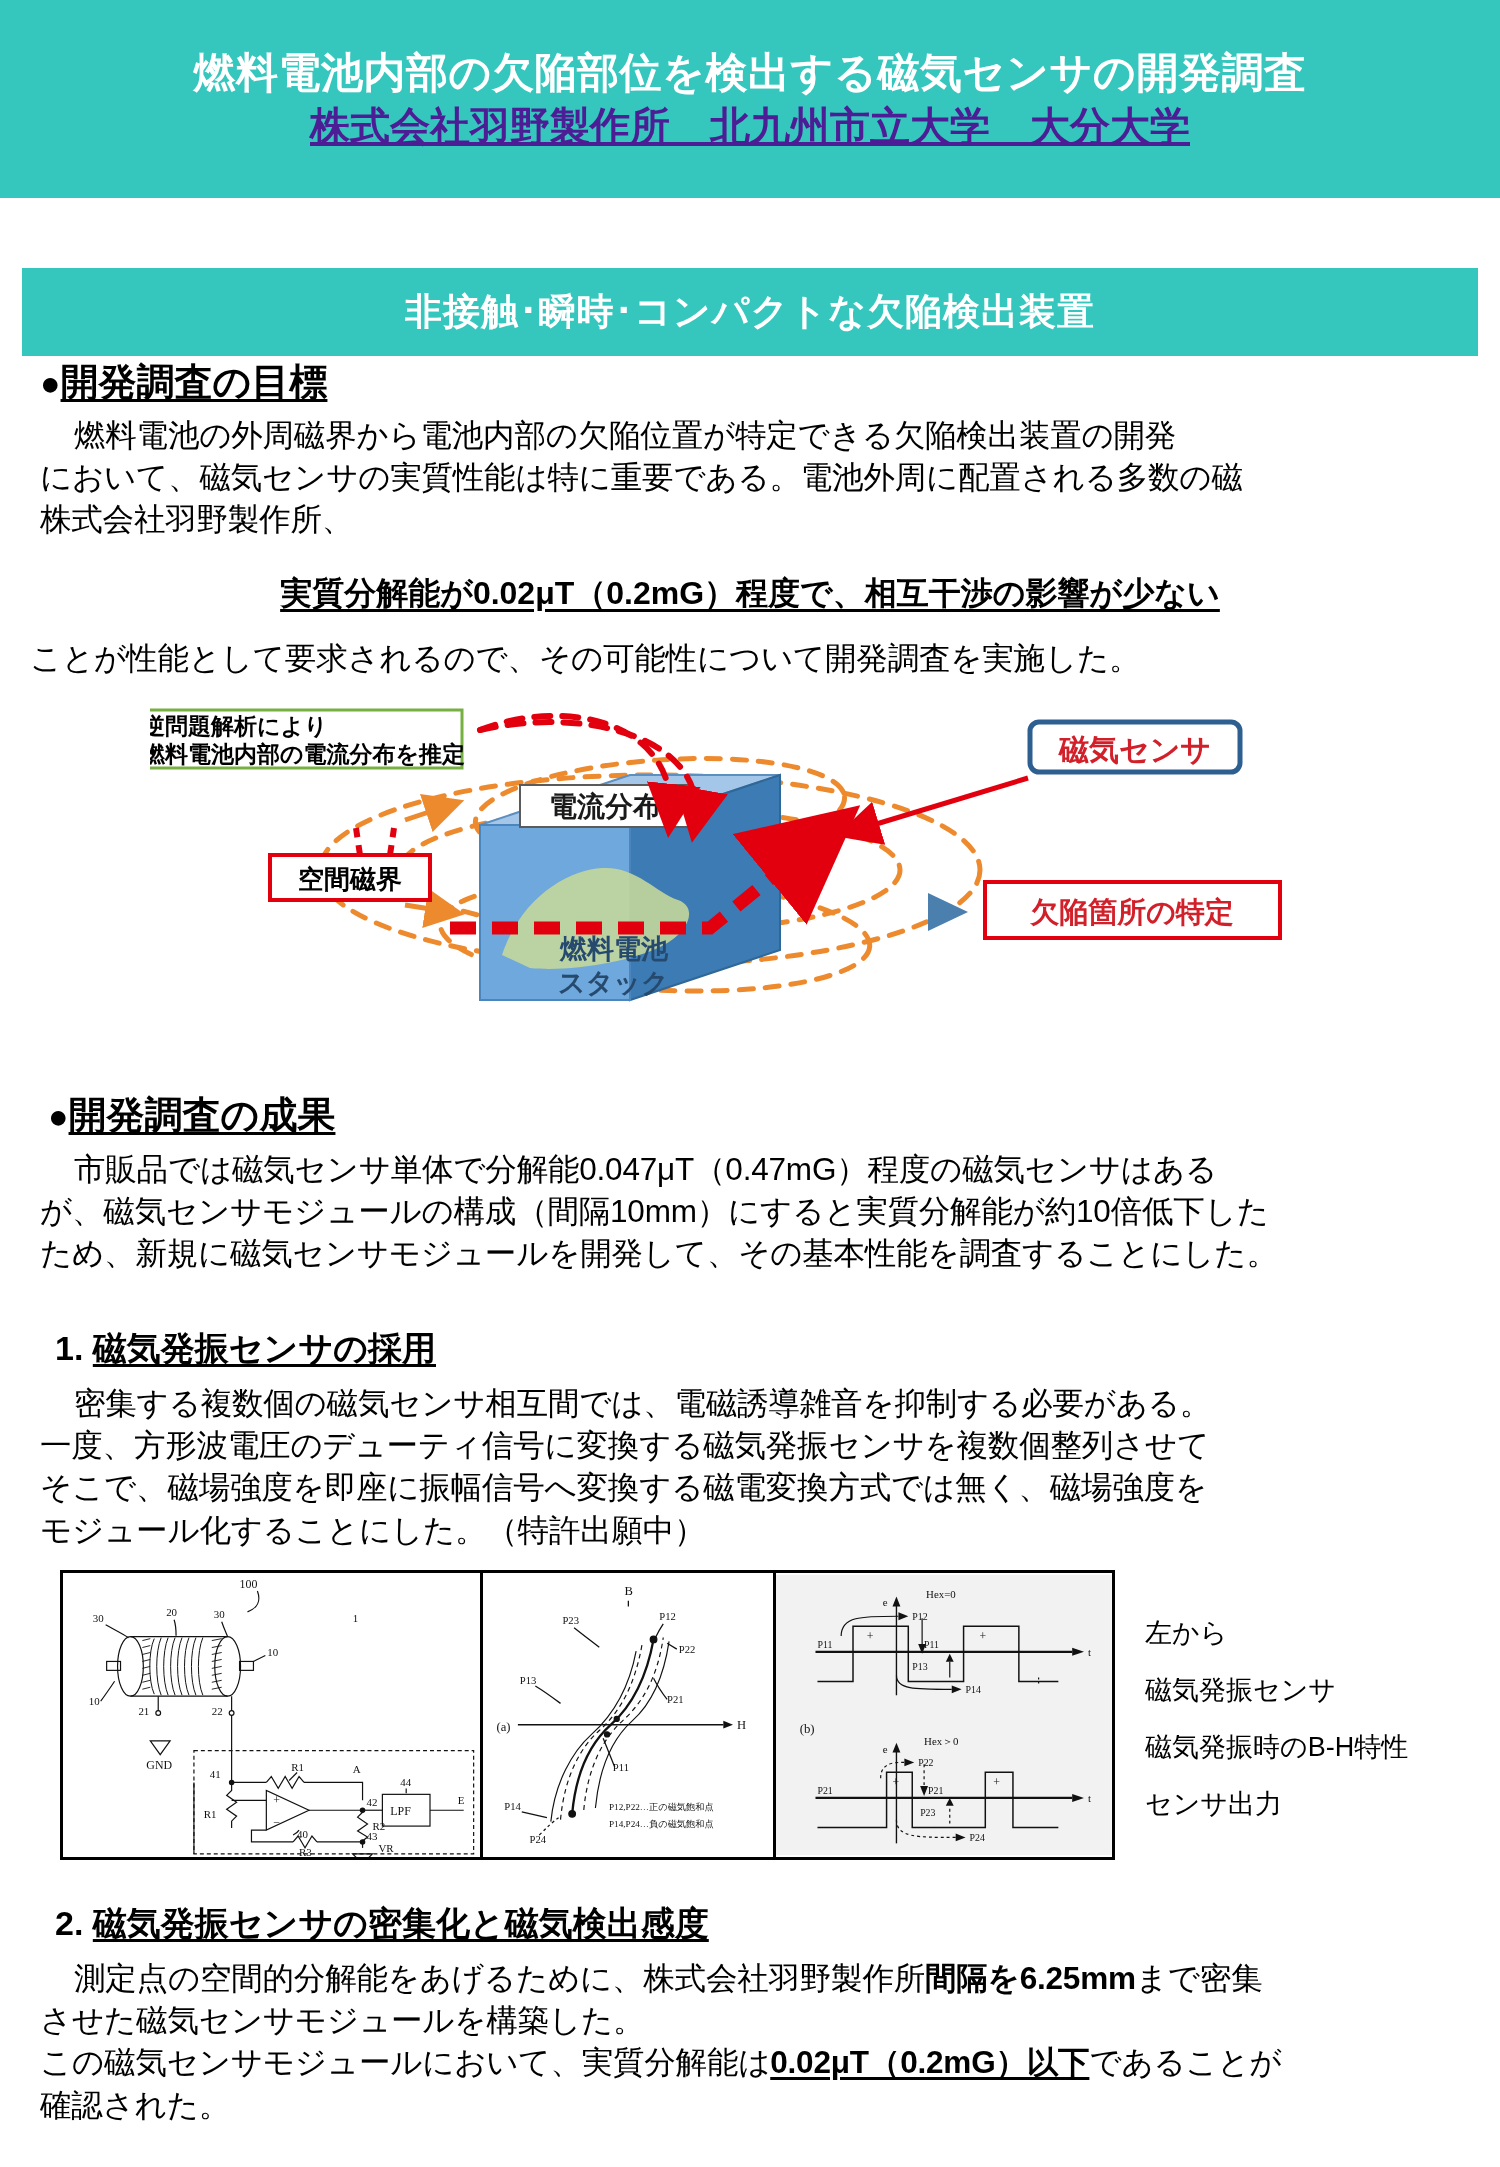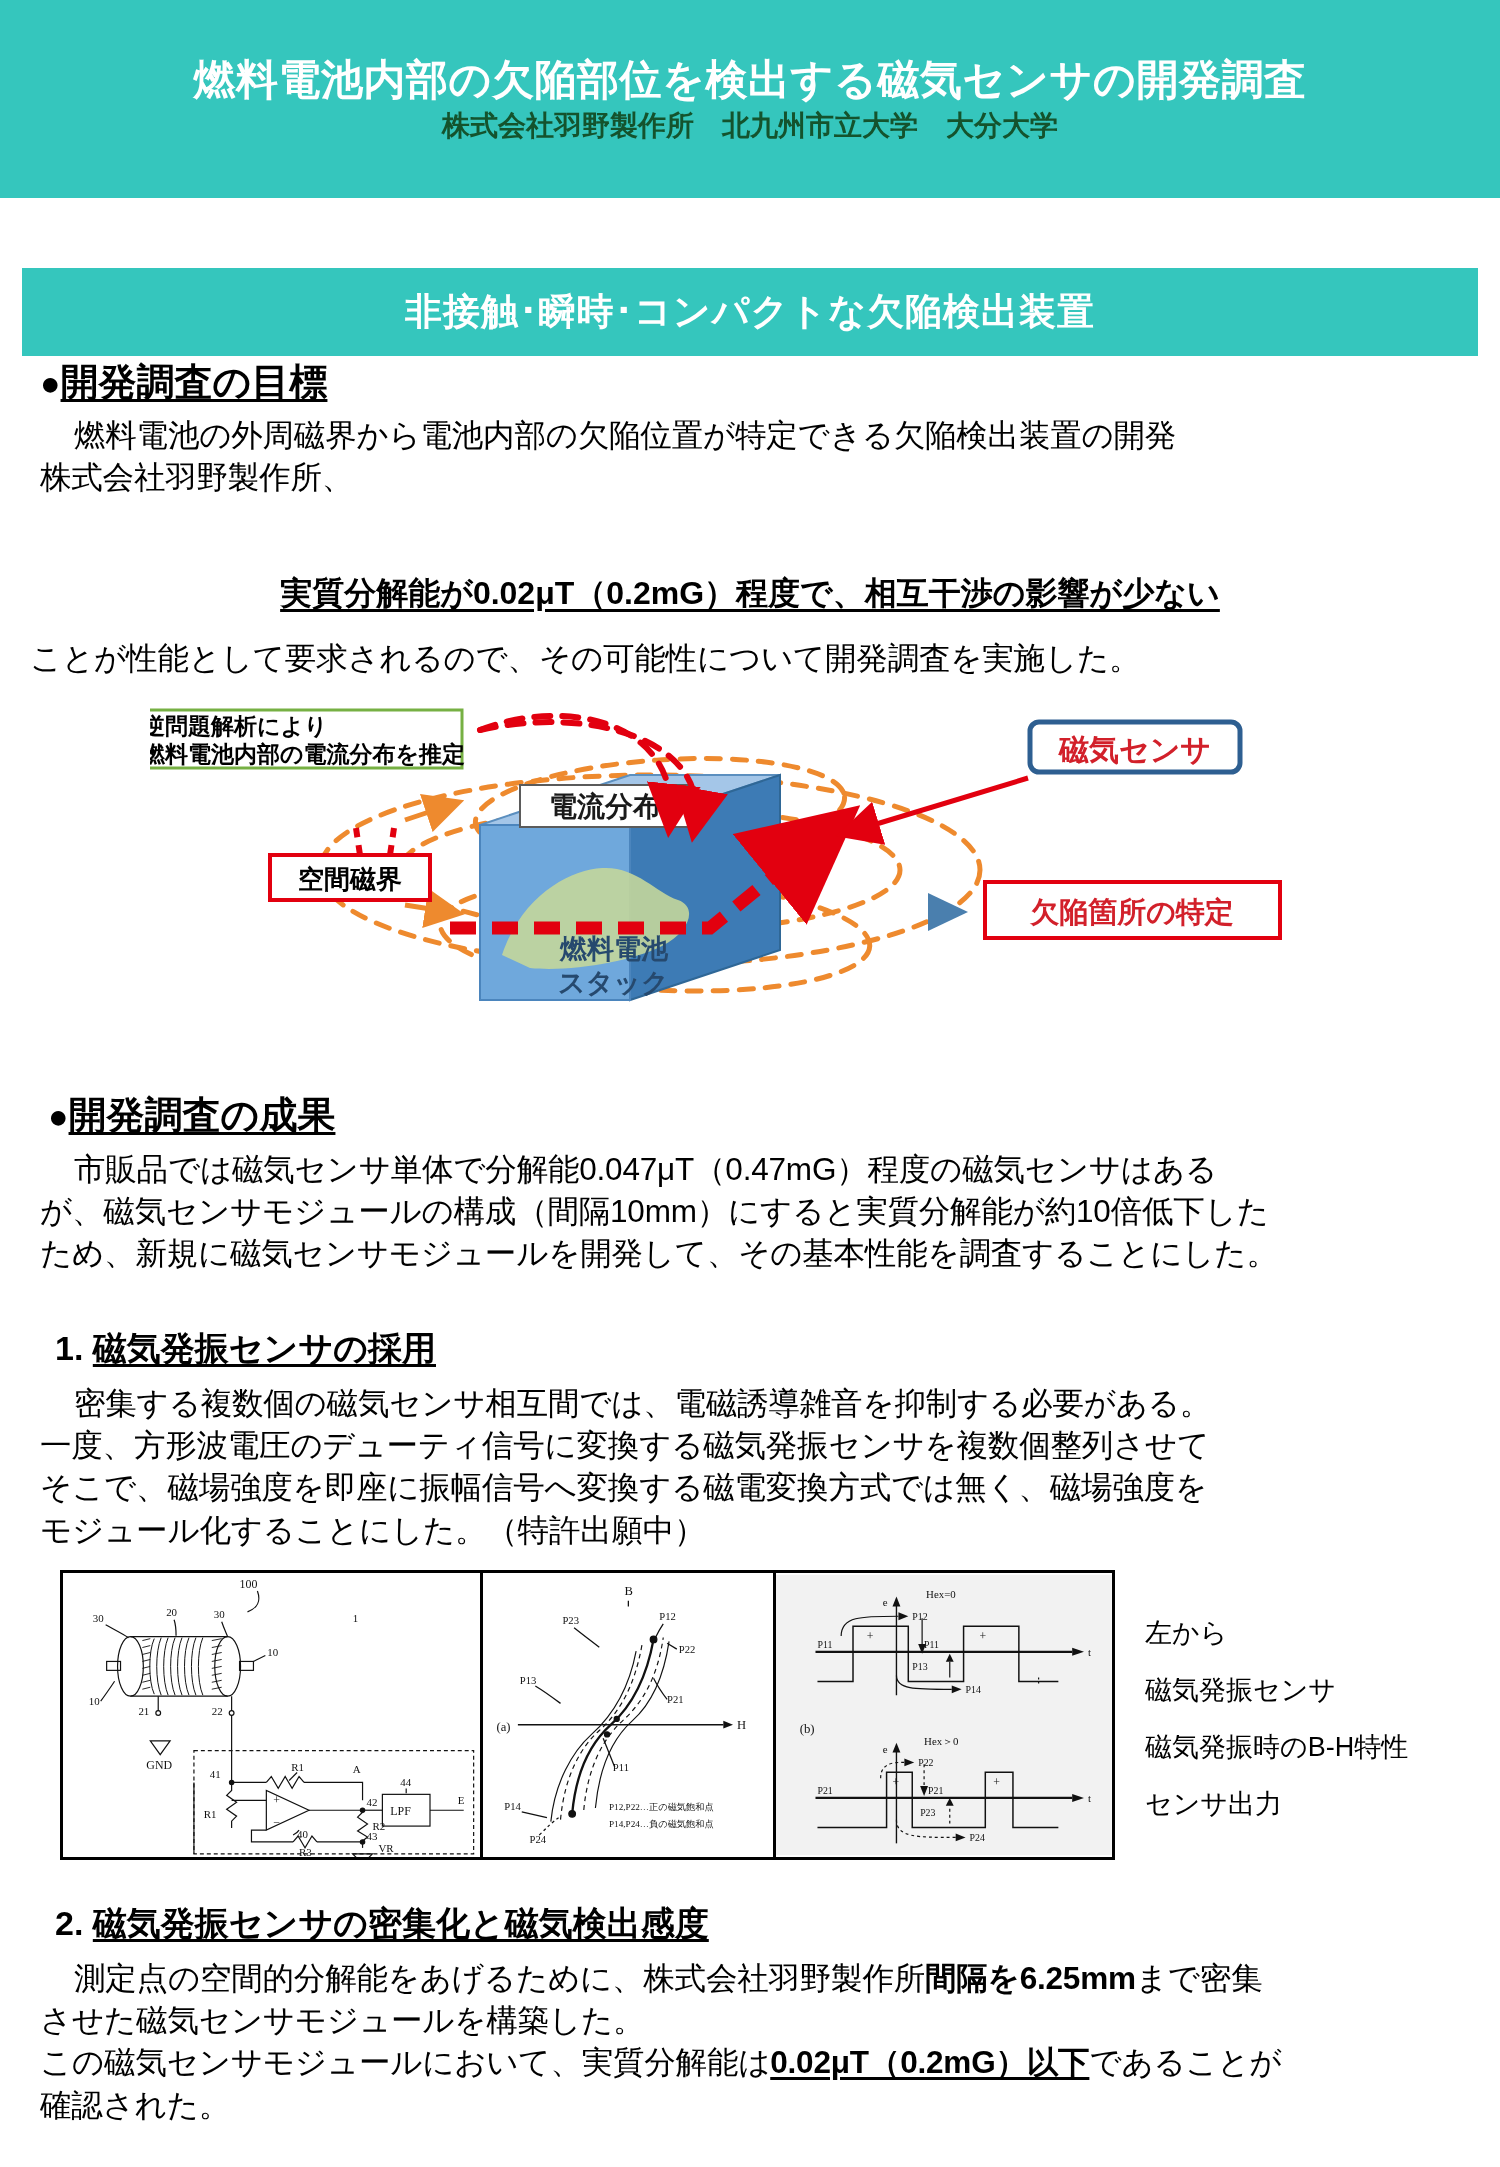--- a/index.html
+++ b/index.html
@@ -18,22 +18,22 @@
     position: absolute; left: 0; top: 0; width: 1500px; height: 198px;
     background: #35c6bd;
     display: flex; flex-direction: column;
     align-items: center; justify-content: center;
   }
   .header-title {
     color: #ffffff; font-weight: bold; font-size: 42px;
     letter-spacing: 0.5px; line-height: 1.15; white-space: nowrap;
   }
   .header-sub {
-    color: #14532d; font-weight: bold; font-size: 28px;
-    margin-top: 6px; line-height: 1.15; white-space: nowrap;
+    color: #4c1d95; font-weight: bold; font-size: 40px;
+    margin-top: 6px; line-height: 1.15; white-space: nowrap; text-decoration: underline;
   }
 
   
   .subtitle-bar {
     position: absolute; left: 22px; top: 268px; width: 1456px; height: 88px;
     background: #35c6bd;
     display: flex; align-items: center; justify-content: center;
   }
   .subtitle-bar .txt {
     color: #ffffff; font-weight: bold; font-size: 37px; letter-spacing: 1px;
@@ -100,20 +100,21 @@
 <div class="subtitle-bar">
   <div class="txt">非接触･瞬時･コンパクトな欠陥検出装置</div>
 </div>
 
 <div class="blk sec-head" style="left:40px; top:362px;">
   <span class="bullet">●</span><span class="u">開発調査の目標</span>
 </div>
 
 <div class="blk para" style="left:40px; top:414px; width:1420px;">
   <div><span class="ind"></span><span>燃料電池の外周磁界から電池内部の欠陥位置が特定できる欠陥検出装置の開発</span></div>
+  <div><span>において、磁気センサの実質性能は特に重要である。電池外周に配置される多数の磁</span></div>
   <div><span>株式会社羽野製作所、</span></div>
 </div>
 
 <div class="blk emph-center" style="left:40px; top:572px; width:1420px;">実質分解能が0.02μT（0.2mG）程度で、相互干渉の影響が少ない</div>
 
 <div class="blk para" style="left:30px; top:637px; width:1440px;">ことが性能として要求されるので、その可能性について開発調査を実施した。</div>
 
 <div id="diagram">
 <svg viewBox="0 0 1200 350" width="1200" height="350" xmlns="http://www.w3.org/2000/svg">
   <defs>

